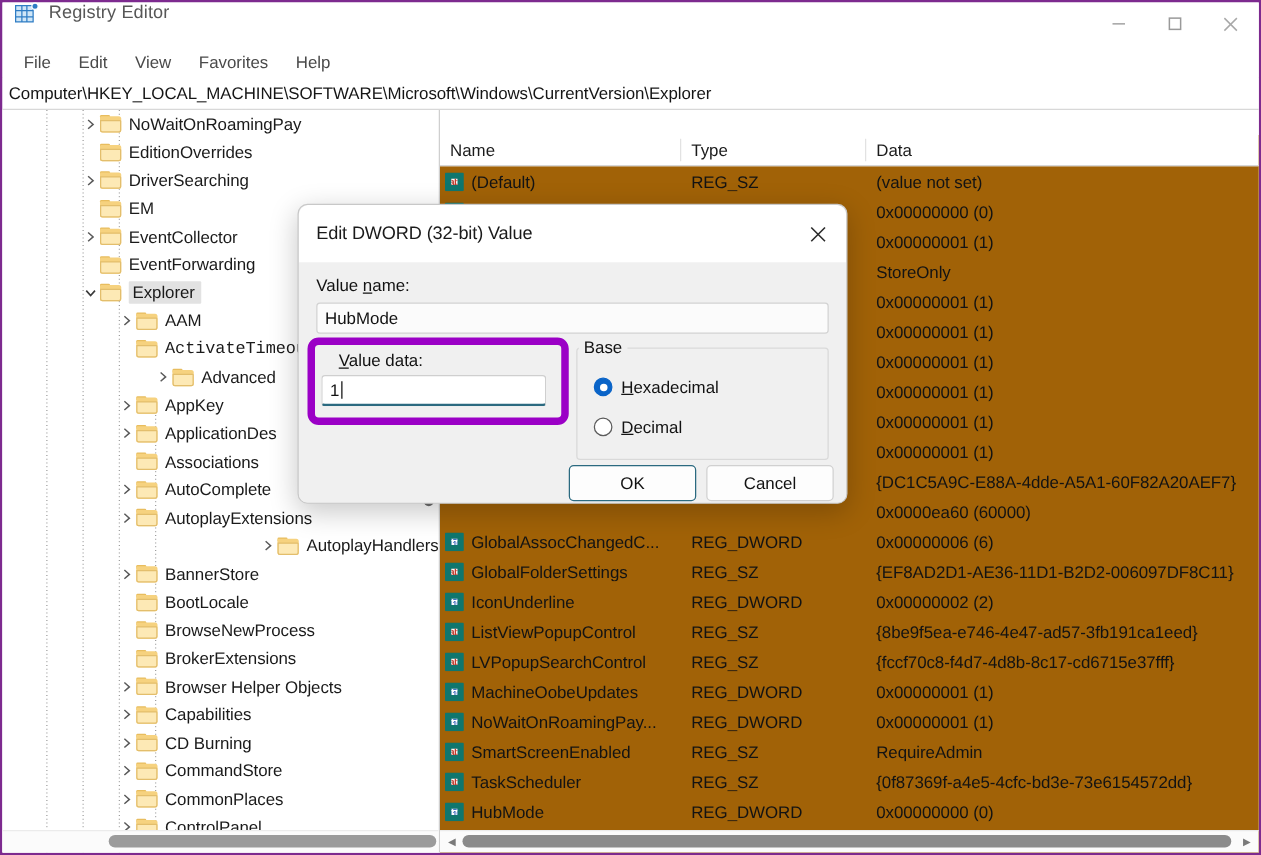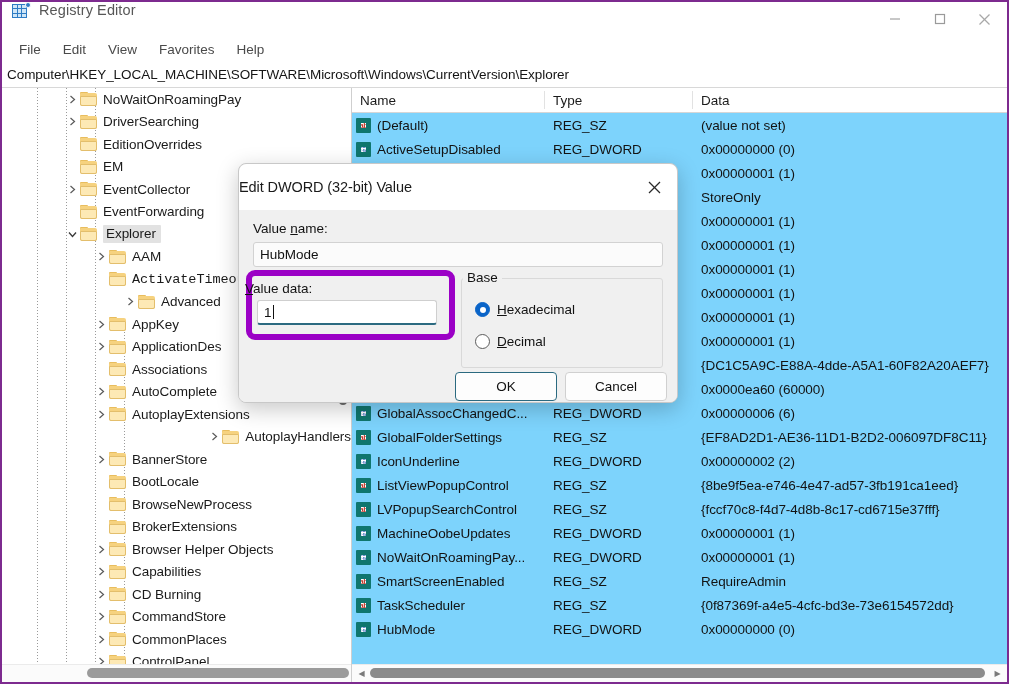--- a/index.html
+++ b/index.html
@@ -72,21 +72,21 @@
   
   .panes{
     position:absolute;left:0;top:86px;right:0;bottom:0;display:flex;
     background:#ffffff;
   }
   .left-pane{
     position:relative;width:349px;flex:0 0 349px;background:#ffffff;
     border-right:1px solid #cfcfcf;overflow:hidden;
   }
   .right-pane{
-    position:relative;flex:1 1 auto;background:#7dd3fc;overflow:hidden;
+    position:relative;flex:1 1 auto;background:#a16207;overflow:hidden;margin-top:20px;
   }
 
   
   .tree{
     position:absolute;left:0;top:0;right:0;bottom:17px;overflow:hidden;
   }
   .tree-row{
     position:relative;height:22.5px;display:flex;align-items:center;
     white-space:nowrap;
   }
@@ -186,36 +186,36 @@
   .dialog{
     position:absolute;left:236px;top:161px;width:438px;height:238px;
     background:#f0f0f0;border:1px solid #c8c8c8;border-radius:8px;
     box-shadow:0 6px 22px rgba(0,0,0,.22);overflow:hidden;
   }
   .dlg-title{
     height:46px;background:#ffffff;display:flex;align-items:center;
     border-radius:8px 8px 0 0;position:relative;
   }
   .dlg-title .t{
-    font-size:14.5px;color:#1a1a1a;letter-spacing:-.1px;
+    font-size:14.5px;color:#1a1a1a;padding-left:14px;letter-spacing:-.1px;
   }
   .dlg-close{
     position:absolute;right:0;top:0;width:45px;height:46px;
     display:flex;align-items:center;justify-content:center;color:#2a2a2a;
   }
   .dlg-body{position:relative;height:248px;background:#f0f0f0;}
   .lbl{font-size:13.5px;color:#121212;}
   .field{
     background:#fbfbfb;border:1px solid #d2d2d2;border-radius:3px;
     box-sizing:border-box;font-size:13.5px;color:#111;
     display:flex;align-items:center;padding-left:6px;
   }
   #value-name-field{position:absolute;left:14px;top:32px;width:410px;height:25px;}
   #vn-label{position:absolute;left:14px;top:11px;}
-  #vd-label{position:absolute;left:6px;top:71px;}
+  #vd-label{position:absolute;left:32px;top:71px;}
   #value-data-field{
     position:absolute;left:18px;top:90px;width:180px;height:25px;
     background:#ffffff;border:1px solid #cfcfcf;border-bottom:2px solid #2b6a80;
   }
   .caret{
     display:inline-block;width:1px;height:14px;background:#111;margin-left:1px;
   }
   .hl-box{
     position:absolute;left:7px;top:60px;width:209px;height:70px;
     border:6px solid #9b00c6;border-radius:9px;box-sizing:border-box;
@@ -319,40 +319,40 @@
               </svg>
             </div>
             <div class="folder">
               <div class="tab"></div>
               <div class="back"></div>
               <div class="front"></div>
             </div>
             <div class="tree-label">NoWaitOnRoamingPay</div>
           </div>
           <div class="tree-row" style="padding-left: 62px;">
+            <div class="chev empty"></div>
+            <div class="folder">
+              <div class="tab"></div>
+              <div class="back"></div>
+              <div class="front"></div>
+            </div>
+            <div class="tree-label">EditionOverrides</div>
+          </div>
+          <div class="tree-row" style="padding-left: 62px;">
             <div class="chev">
               <svg width="9" height="9" viewBox="0 0 9 9">
                 <polyline points="2.5,1 6.5,4.5 2.5,8" fill="none" stroke="#5a5a5a" stroke-width="1.2"></polyline>
               </svg>
             </div>
             <div class="folder">
               <div class="tab"></div>
               <div class="back"></div>
               <div class="front"></div>
             </div>
             <div class="tree-label">DriverSearching</div>
-          </div>
-          <div class="tree-row" style="padding-left: 62px;">
-            <div class="chev empty"></div>
-            <div class="folder">
-              <div class="tab"></div>
-              <div class="back"></div>
-              <div class="front"></div>
-            </div>
-            <div class="tree-label">EditionOverrides</div>
           </div>
           <div class="tree-row" style="padding-left: 62px;">
             <div class="chev empty"></div>
             <div class="folder">
               <div class="tab"></div>
               <div class="back"></div>
               <div class="front"></div>
             </div>
             <div class="tree-label">EM</div>
           </div>

